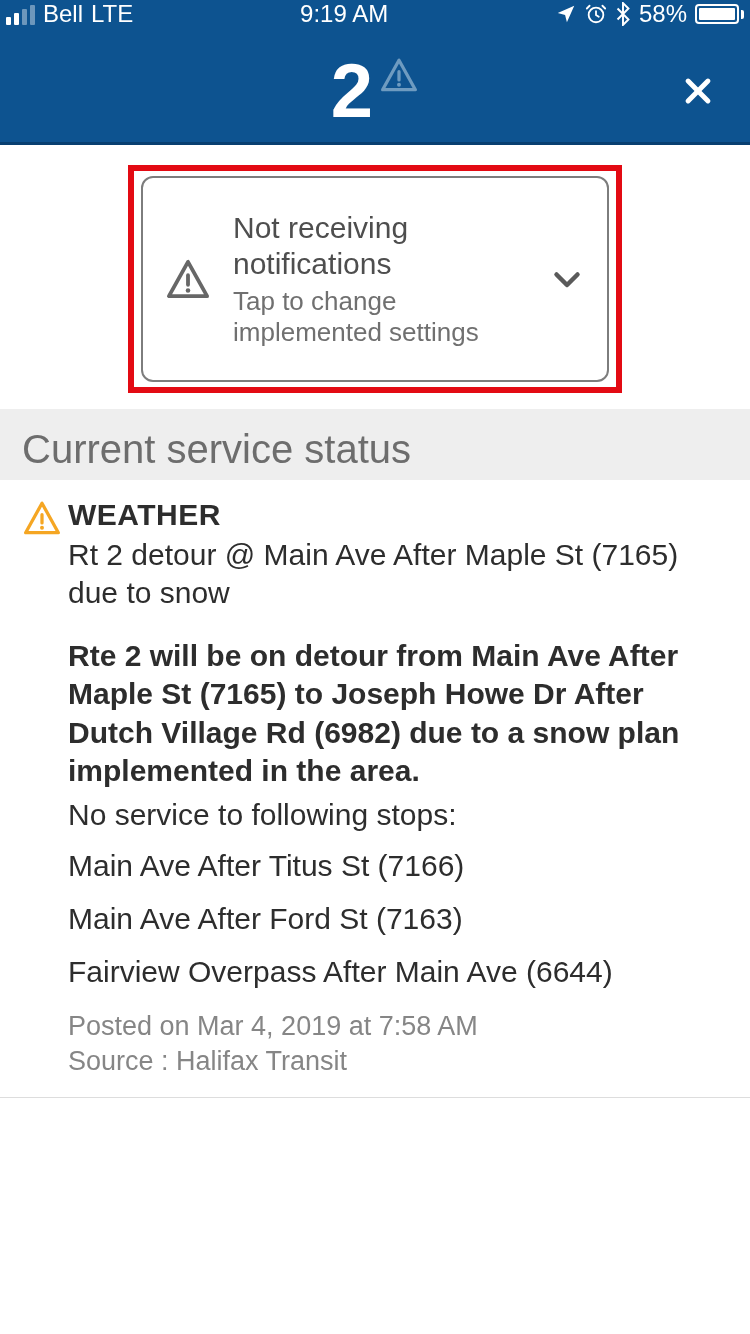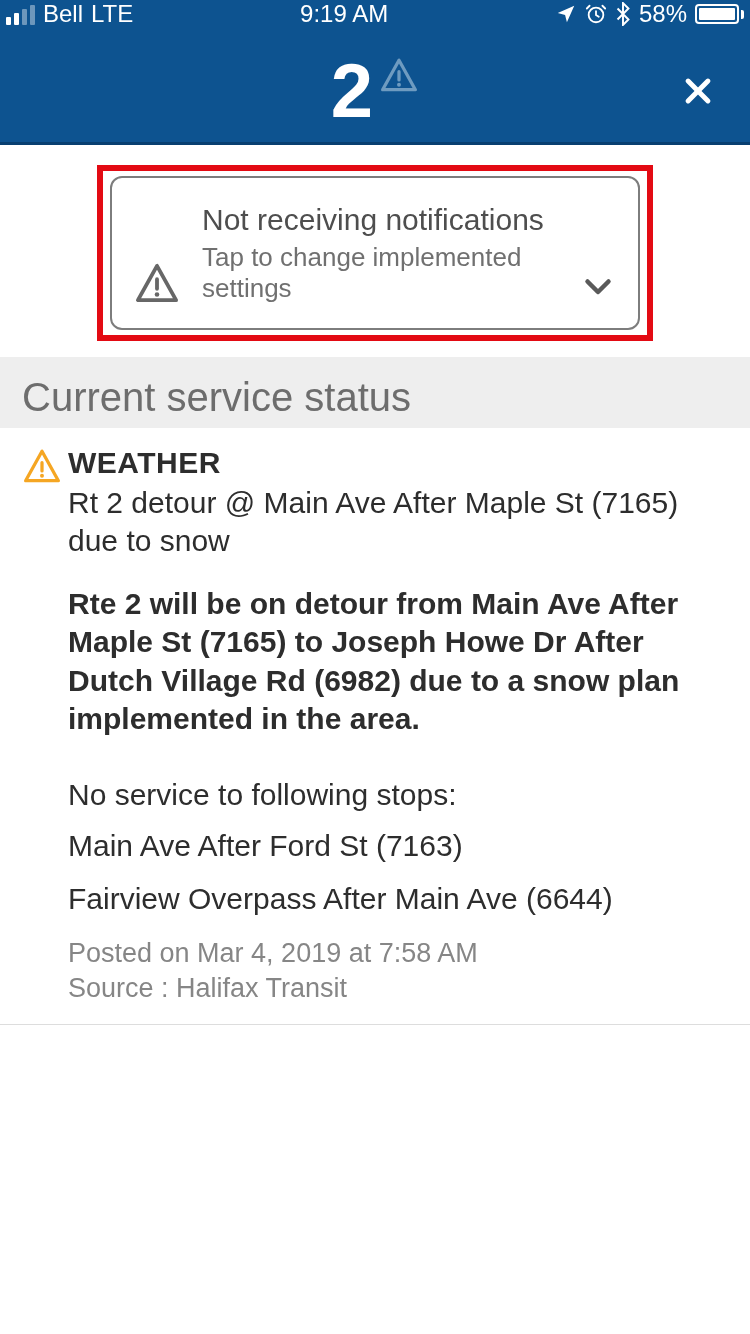--- a/index.html
+++ b/index.html
@@ -13,33 +13,33 @@
   .battery-body { width:44px; height:20px; border:2px solid #fff; border-radius:4px; position:relative; padding:2px; }
   .battery-fill { height:100%; width:100%; background:#fff; border-radius:1px; }
   .battery-tip { width:3px; height:9px; background:#fff; margin-left:2px; border-radius:0 2px 2px 0; }
   .header { background:#0d5390; border-bottom:3px solid #083f70; height:105px; position:relative; display:flex; align-items:center; justify-content:center; }
   .route-title { display:flex; align-items:flex-start; gap:6px; }
   .route-number { font-size:76px; font-weight:700; color:#fff; line-height:1; }
   .header-warn { margin-top:4px; }
   .close-btn { position:absolute; right:30px; top:50%; transform:translateY(-50%); width:44px; height:44px; display:flex; align-items:center; justify-content:center; cursor:pointer; }
   .notif-wrap { padding:20px 0 16px; display:flex; justify-content:center; }
   .notif-highlight { border:6px solid #e30a13; padding:5px 7px; }
-  .notif-card { width:530px; border:2px solid #7d7d7d; border-radius:12px; padding:24px 22px; display:flex; align-items:flex-end; gap:22px; cursor:pointer; }
+  .notif-card { width:468px; border:2px solid #7d7d7d; border-radius:12px; padding:32px 22px; display:flex; align-items:center; gap:22px; cursor:pointer; }
   .notif-text { flex:1; }
   .notif-title { font-size:30px; color:#4e4e4e; font-weight:500; line-height:1.2; }
   .notif-sub { font-size:26px; color:#707070; margin-top:4px; }
   .section-header { background:#eeeeee; padding:18px 22px 8px; font-size:40px; color:#6d6d6d; }
   .alert { padding:18px 22px 20px 22px; border-bottom:1px solid #ddd; }
   .alert-head { display:flex; align-items:flex-start; gap:6px; }
   .alert-icon { flex:0 0 auto; margin-top:2px; }
   .alert-body { flex:1; }
   .alert-cat { font-size:30px; font-weight:700; letter-spacing:0.5px; color:#2d2d2d; }
   .alert-title { font-size:30px; color:#2d2d2d; line-height:1.28; margin-top:4px; }
   .alert-desc { font-size:30px; color:#2d2d2d; line-height:1.28; margin-top:24px;font-weight:bold; }
-  .alert-list-intro { font-size:30px; color:#2d2d2d; margin-top:40px; }
+  .alert-list-intro { font-size:30px; color:#2d2d2d; margin-top:8px; }
   .alert-list { margin-top:14px; }
   .alert-list-item { font-size:30px; color:#2d2d2d; line-height:1.3; margin-top:14px; }
   .alert-meta { font-size:27px; color:#868686; margin-top:20px; }
   .alert-meta-line { margin-top:4px; }
 </style>
 </head>
 <body>
 
 <div class="status-bar">
   <div class="status-left">
@@ -119,20 +119,21 @@
         <path d="M12 2L2 20h20L12 2z"></path>
         <line x1="12" y1="9" x2="12" y2="14" stroke-linecap="round"></line>
         <circle cx="12" cy="17" r="1.2" fill="#f5a623" stroke="none"></circle>
       </svg>
     <div class="alert-body">
       <div class="alert-cat">WEATHER</div>
       <div class="alert-title">Rt 2 detour @ Main Ave After Maple St (7165) due to snow</div>
       <div class="alert-desc">Rte 2 will be on detour from Main Ave After Maple St (7165) to Joseph Howe Dr After Dutch Village Rd (6982) due to a snow plan implemented in the area.</div>
       <div class="alert-list-intro">No service to following stops:</div>
       <div class="alert-list">
+        <div class="alert-list-item">Main Ave After Titus St (7166)</div>
         <div class="alert-list-item">Main Ave After Ford St (7163)</div>
         <div class="alert-list-item">Fairview Overpass After Main Ave (6644)</div>
       </div>
       <div class="alert-meta">
         <div>Posted on Mar 4, 2019 at 7:58 AM</div>
         <div class="alert-meta-line">Source : Halifax Transit</div>
       </div>
     </div>
   </div>
 </div>

